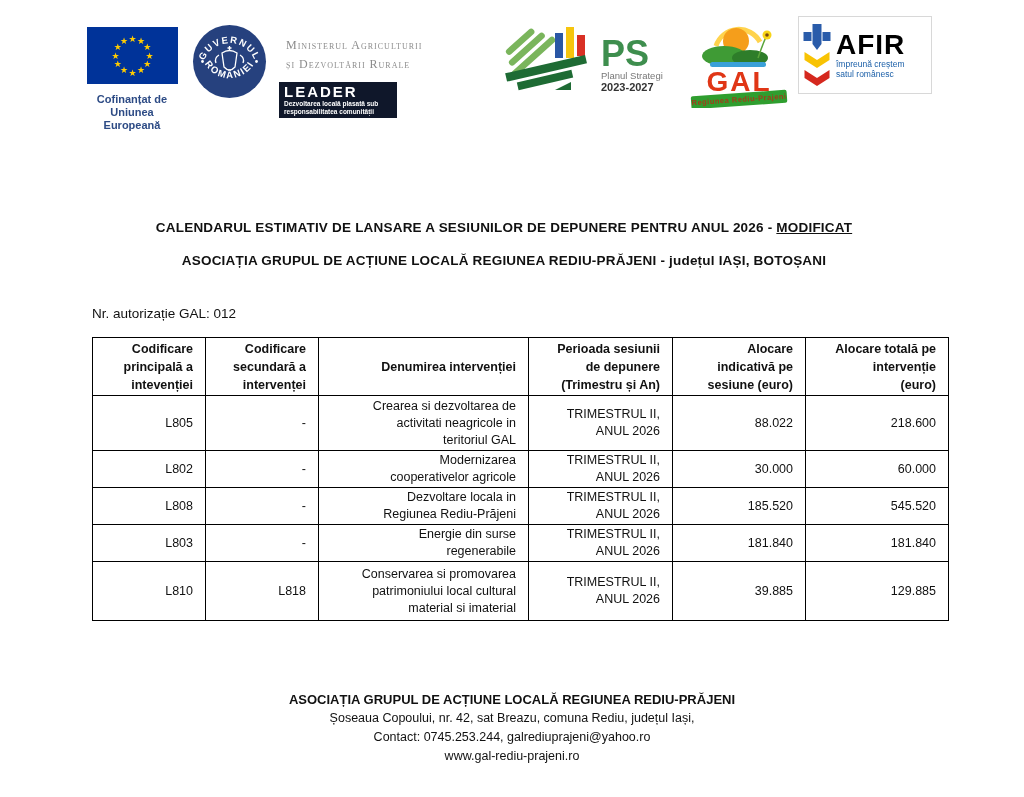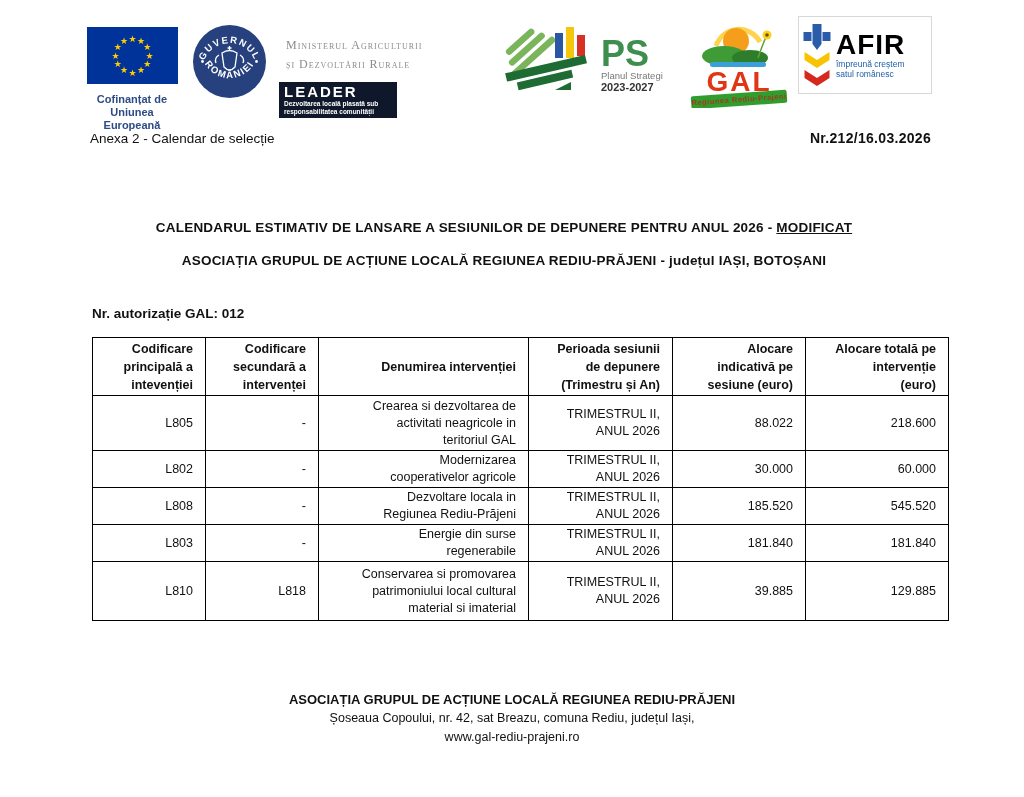--- a/index.html
+++ b/index.html
@@ -30,21 +30,21 @@
 
   
   .annex-row { left:90px; right:93px; top:130px; display:flex;
                justify-content:space-between; align-items:baseline; font-size:13.5px; }
   .doc-number { font-weight:bold; font-size:14px; letter-spacing:0.3px; }
   .title-line { left:0; right:16px; text-align:center; font-weight:bold;
                 font-size:13.5px; letter-spacing:0.2px; }
   .title-1 { top:220px; }
   .title-2 { top:253px; }
   .underlined { text-decoration:underline; }
-  .auth-line { left:92px; top:306px; font-weight:bold; font-size:13.5px; }
+  .auth-line { left:92px; top:306px; font-weight:normal; font-size:13.5px; }
 
   
   table.calendar { position:absolute; left:92px; top:337px; width:856px;
                    border-collapse:collapse; table-layout:fixed; }
   .calendar th, .calendar td { border:1.5px solid #000; text-align:right;
                                vertical-align:middle; padding:1px 12px; white-space:pre-line; }
   .calendar th { font-size:12.5px; font-weight:bold; line-height:18px; }
   .calendar td { font-size:12.5px; line-height:17px; }
   tr.hrow { height:58px; }
   tr.r-tall { height:55px; }
@@ -161,24 +161,20 @@
       <path d="M1 28 L13.5 36 L26 28 L26 36 L13.5 44 L1 36 Z" fill="#f8c303"></path>
       <path d="M1 46 L13.5 54 L26 46 L26 54 L13.5 62 L1 54 Z" fill="#d5281e"></path>
     </svg>
     <div>
       <div class="afir-abbr">AFIR</div>
       <div class="afir-tagline">împreună creștem
 satul românesc</div>
     </div>
   </div>
 
-  <div class="abs annex-row">
-    <span>Anexa 2 - Calendar de selecție</span>
-    <span class="doc-number">Nr.212/16.03.2026</span>
-  </div>
 
   <div class="abs title-line title-1"><span>CALENDARUL ESTIMATIV DE LANSARE A SESIUNILOR DE DEPUNERE PENTRU ANUL 2026 - </span><span class="underlined">MODIFICAT</span></div>
   <div class="abs title-line title-2">ASOCIAȚIA GRUPUL DE ACȚIUNE LOCALĂ REGIUNEA REDIU-PRĂJENI - județul IAȘI, BOTOȘANI</div>
 
   <div class="abs auth-line">Nr. autorizație GAL: 012</div>
 
   <table class="calendar">
     <colgroup>
       <col style="width:113px">
         <col style="width:113px">
@@ -257,16 +253,17 @@
 ANUL 2026</td>
       <td>39.885</td>
       <td>129.885</td>
     </tr>
   </tbody>
     </table>
 
   <div class="abs footer">
     <div class="footer-org">ASOCIAȚIA GRUPUL DE ACȚIUNE LOCALĂ REGIUNEA REDIU-PRĂJENI</div>
     <div>Șoseaua Copoului, nr. 42, sat Breazu, comuna Rediu, județul Iași,</div>
+    <div>Contact: 0745.253.244, galrediuprajeni@yahoo.ro</div>
     <div>www.gal-rediu-prajeni.ro</div>
   </div>
 
 </div>
 
 </body></html>

